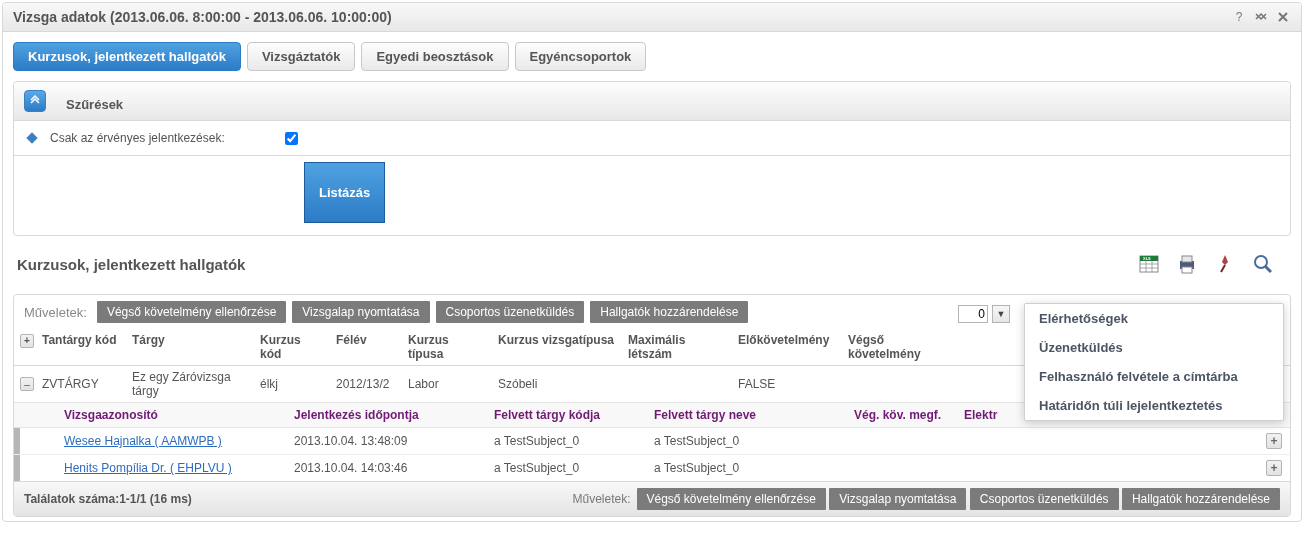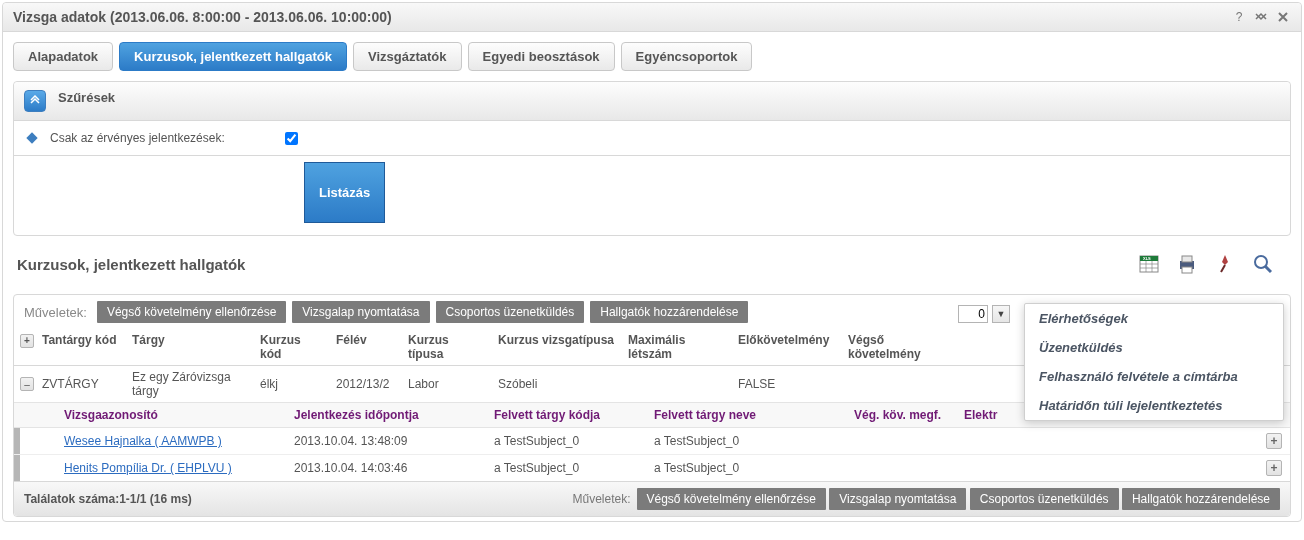--- a/index.html
+++ b/index.html
@@ -5,21 +5,21 @@
 * { box-sizing: border-box; margin: 0; padding: 0; }
 body { font-family: Arial, sans-serif; font-size: 12px; color: #555; background: #fff; width: 1304px; }
 .window { border: 1px solid #D8D8D8; margin: 2px; border-radius: 4px; }
 .titlebar { background: linear-gradient(#F8F8F8,#E8E8E8); border-bottom: 1px solid #D8D8D8; padding: 6px 10px; display: flex; align-items: center; border-radius: 4px 4px 0 0; }
 .titlebar .title { font-weight: bold; color: #555; font-size: 14px; flex: 1; }
 .titlebar .ticon { width: 16px; height: 16px; margin-left: 6px; cursor: pointer; display:flex; align-items:center; justify-content:center; color:#777;}
 .tabs { padding: 10px 10px 6px 10px; display: flex; gap: 6px; }
 .tab { border: 1px solid #C8C8C8; background: linear-gradient(#FDFDFD,#E9E9E9); padding: 6px 14px; border-radius: 4px; font-weight: bold; color:#555; cursor:pointer; font-size:13px;}
 .tab.active { background: linear-gradient(#4FA2E0, #2C7BC7); color: #fff; border-color:#2C7BC7; }
 .panel { margin: 4px 10px; border: 1px solid #D8D8D8; border-radius: 4px; }
-.filterhead { background: linear-gradient(#FDFDFD,#E8E8E8); padding: 8px 10px; display:flex; align-items:flex-start; gap:12px; border-bottom:1px solid #D8D8D8; border-radius:4px 4px 0 0; }
+.filterhead { background: linear-gradient(#FDFDFD,#E8E8E8); padding: 8px 10px; display:flex; align-items:flex-end; gap:20px; border-bottom:1px solid #D8D8D8; border-radius:4px 4px 0 0; }
 .collapse-btn { width:22px; height:22px; border:1px solid #3D7EBF; background:linear-gradient(#5AAAE8,#2C7BC7); border-radius:4px; display:flex; align-items:center; justify-content:center; cursor:pointer; }
 .collapse-btn svg { fill:#fff; }
 .filterhead .lbl { font-weight:bold; color:#555; font-size:13px; min-width:110px;}
 .filterhead .summary { color:#666; font-size:12px;}
 .filterbody { padding: 10px 14px; background:#fff; border-bottom:1px solid #D8D8D8; display:flex; align-items:center; gap:60px;}
 .filterbody .ck { display:flex; align-items:center; gap:6px; }
 .btn-primary { background: linear-gradient(#4FA2E0, #2C7BC7); color:#fff; border:1px solid #1F5A99; padding: 22px 14px; border-radius:0; font-weight:bold; cursor:pointer; font-size:13px;}
 .listbtn-wrap { padding: 6px 14px 12px 290px; }
 .section-title { font-weight:bold; font-size:15px; color:#555; padding: 10px 14px; display:flex; align-items:center;}
 .section-title .spacer{flex:1;}
@@ -36,21 +36,21 @@
 .subrow td { padding:5px 6px; color:#555; font-size:12px;}
 .subrow { border-top:1px solid #EEE;}
 a.link { color:#2C6CC0; text-decoration:underline; cursor:pointer;}
 .sq { width:14px; height:14px; border:1px solid #B4B4B4; background:linear-gradient(#F2F2F2,#E2E2E2); display:inline-flex; align-items:center; justify-content:center; cursor:pointer; border-radius:2px; font-size:10px; color:#555;}
 .plus-end { width:16px; height:16px; border:1px solid #B4B4B4; background:linear-gradient(#F2F2F2,#E2E2E2); display:inline-flex; align-items:center; justify-content:center; border-radius:2px; cursor:pointer; color:#666; font-weight:bold;}
 .leftbar { width:6px; background:#B6B6B6;}
 .footer-row { background:linear-gradient(#F8F8F8,#E4E4E4); padding:6px 10px; display:flex; align-items:center; border-top:1px solid #D8D8D8; border-radius:0 0 4px 4px;}
 .footer-row .res{ font-weight:bold; color:#555; flex:1; font-size:12px;}
 .footer-row .olabel{color:#777; margin-right:6px;}
 .dropdown { position:absolute; top:8px; right:6px; width:260px; background:#fff; border:1px solid #CFCFCF; box-shadow:0 2px 10px rgba(0,0,0,0.2); z-index:50; border-radius:2px;}
-.dropdown .item { padding:7px 14px; color:#4B5563; font-weight:bold; cursor:pointer; font-size:13px;font-style:italic;}
+.dropdown .item { padding:7px 14px; color:#4B5563; font-weight:bold; cursor:pointer; font-size:13px;}
 .pagefield { position:absolute; top:10px; right:280px; display:flex; align-items:center; gap:4px;}
 .pagefield input { width:30px; border:1px solid #B4B4B4; font-size:12px; padding:1px 2px; text-align:right;}
 .pagefield .arrow { border:1px solid #B4B4B4; background:linear-gradient(#F6F6F6,#E6E6E6); width:18px; height:18px; display:flex; align-items:center; justify-content:center; cursor:pointer; font-size:9px; color:#444;}
 .back-bar { margin: 40px 2px 2px; border:1px solid #D8D8D8; border-radius:4px; background:linear-gradient(#FDFDFD,#E9E9E9); padding:6px 10px;}
 .back-btn { background:linear-gradient(#FDFDFD,#E4E4E4); border:1px solid #C4C4C4; padding:4px 12px; border-radius:3px; font-weight:bold; color:#555; cursor:pointer;}
 .diamond{display:inline-block; width:8px; height:8px; background:#3D7EBF; transform:rotate(45deg); margin-right:8px;}
 </style>
 </head>
 <body>
 
@@ -65,21 +65,20 @@
         </svg>
       </span>
     <span class="ticon">
         <svg width="12" height="12" viewBox="0 0 12 12">
           <path d="M2 2 L10 10 M10 2 L2 10" stroke="#777" stroke-width="2"></path>
         </svg>
       </span>
   </div>
 
   <div class="tabs">
-    <div class="tab">Alapadatok</div>
     <div class="tab active">Kurzusok, jelentkezett hallgatók</div>
     <div class="tab">Vizsgáztatók</div>
     <div class="tab">Egyedi beosztások</div>
     <div class="tab">Egyéncsoportok</div>
   </div>
 
   <div class="panel">
     <div class="filterhead">
       <div class="collapse-btn">
         <svg width="12" height="12" viewBox="0 0 12 12">

